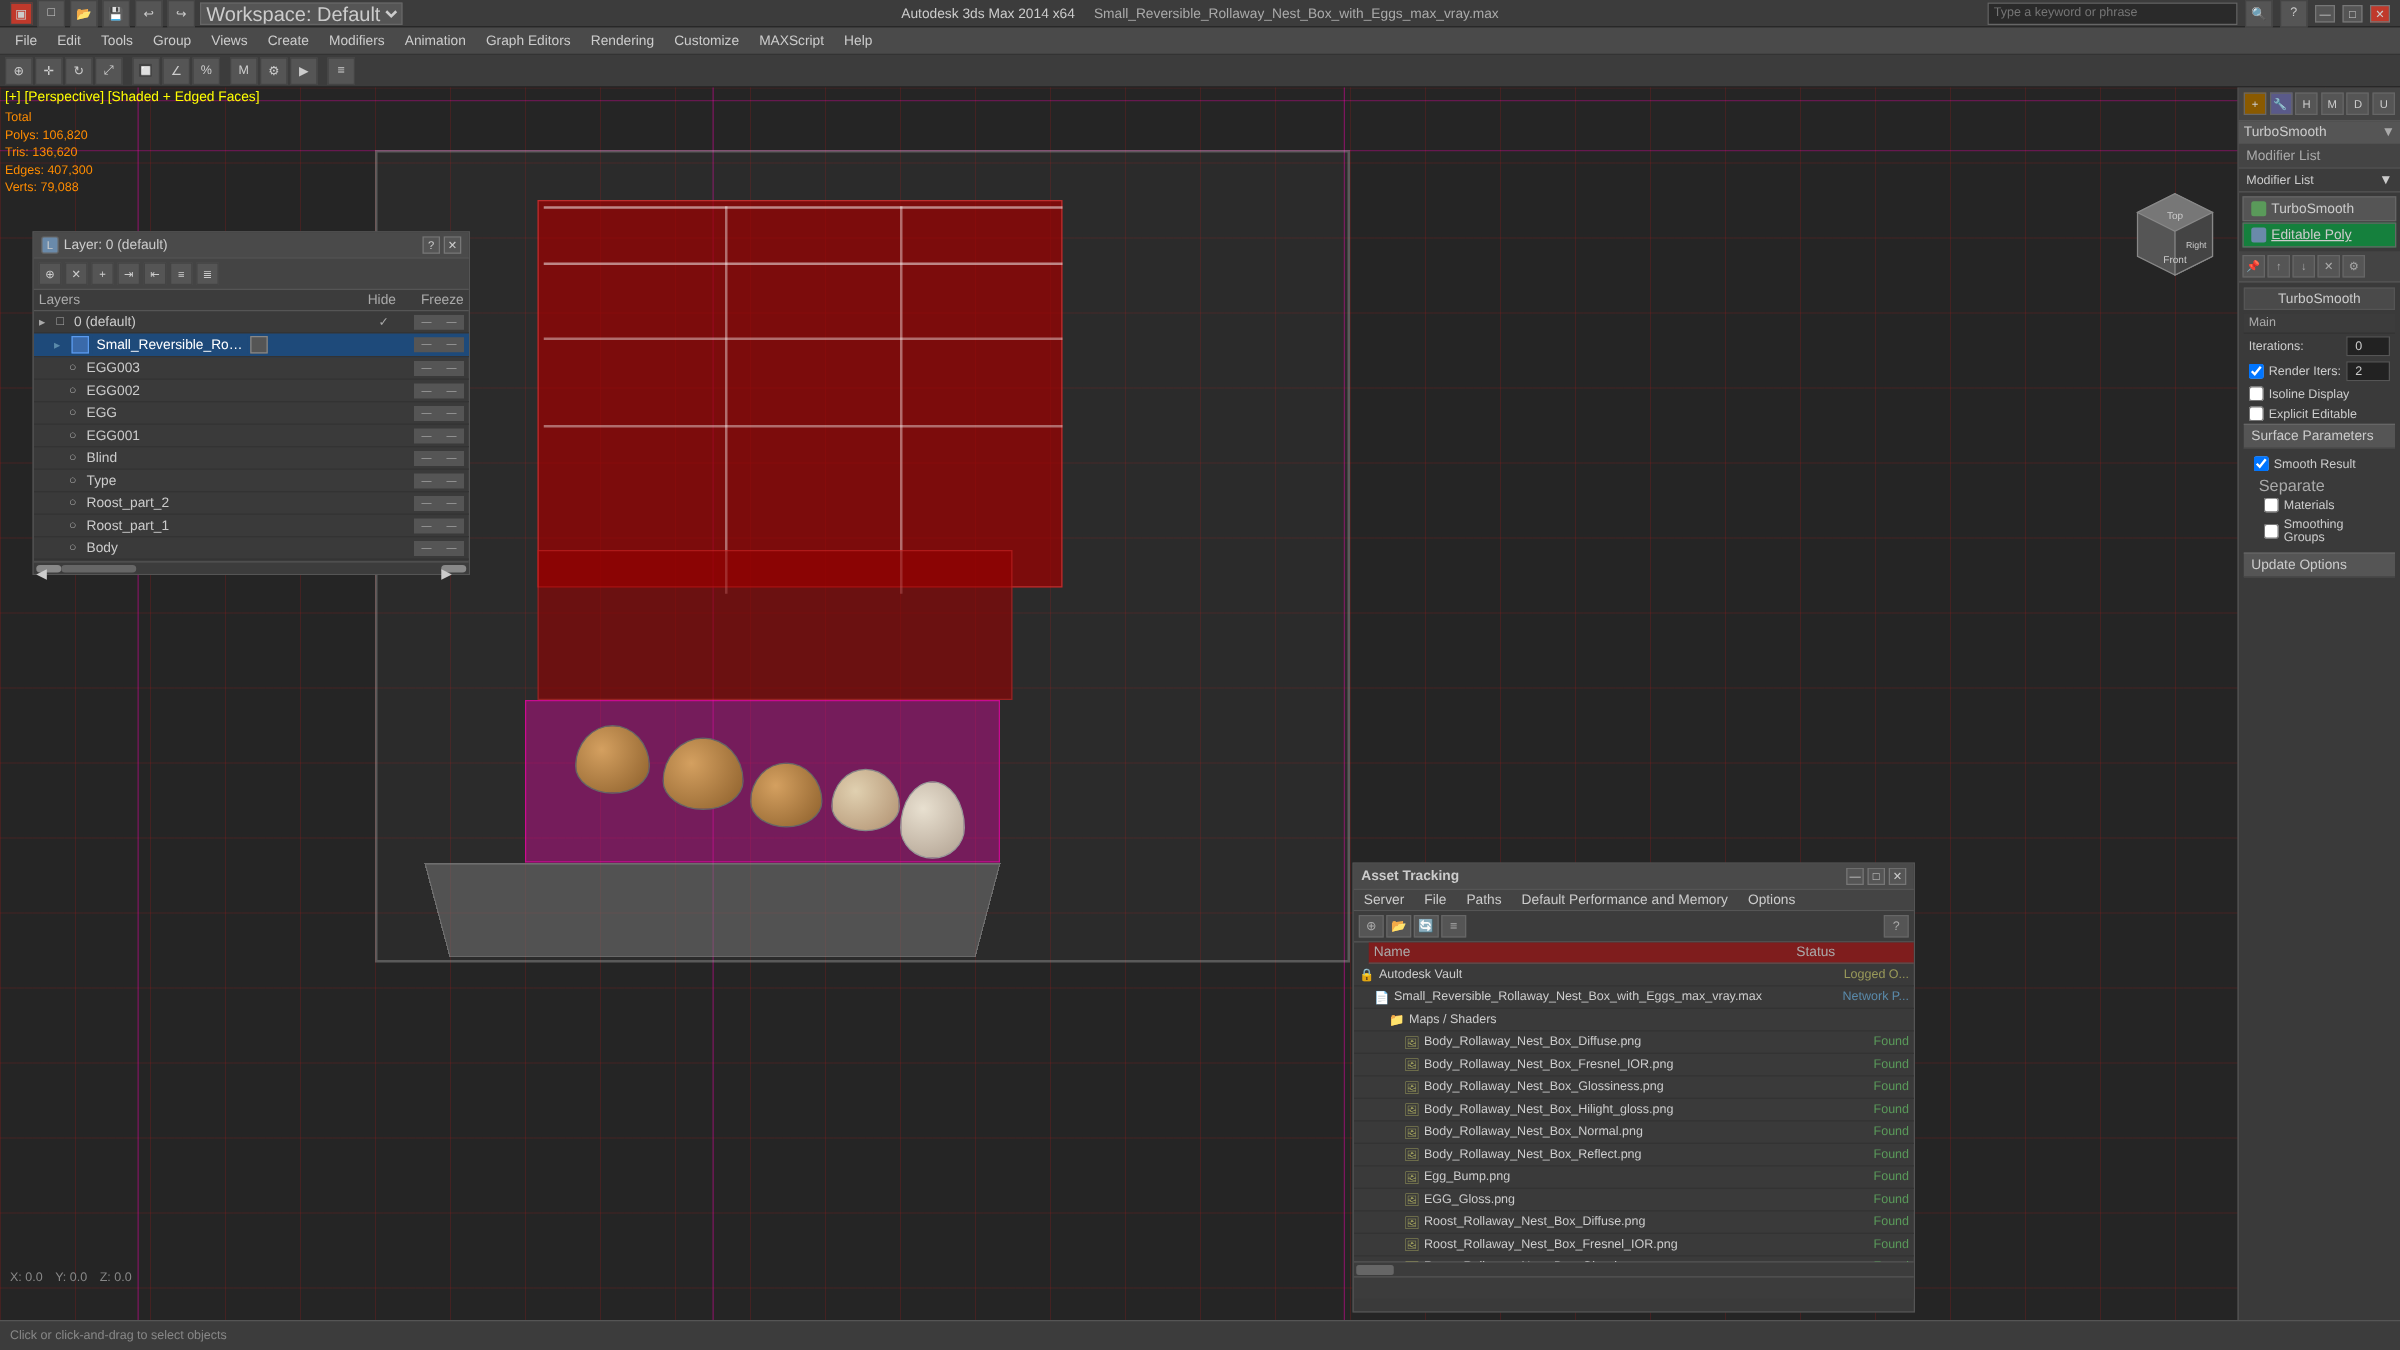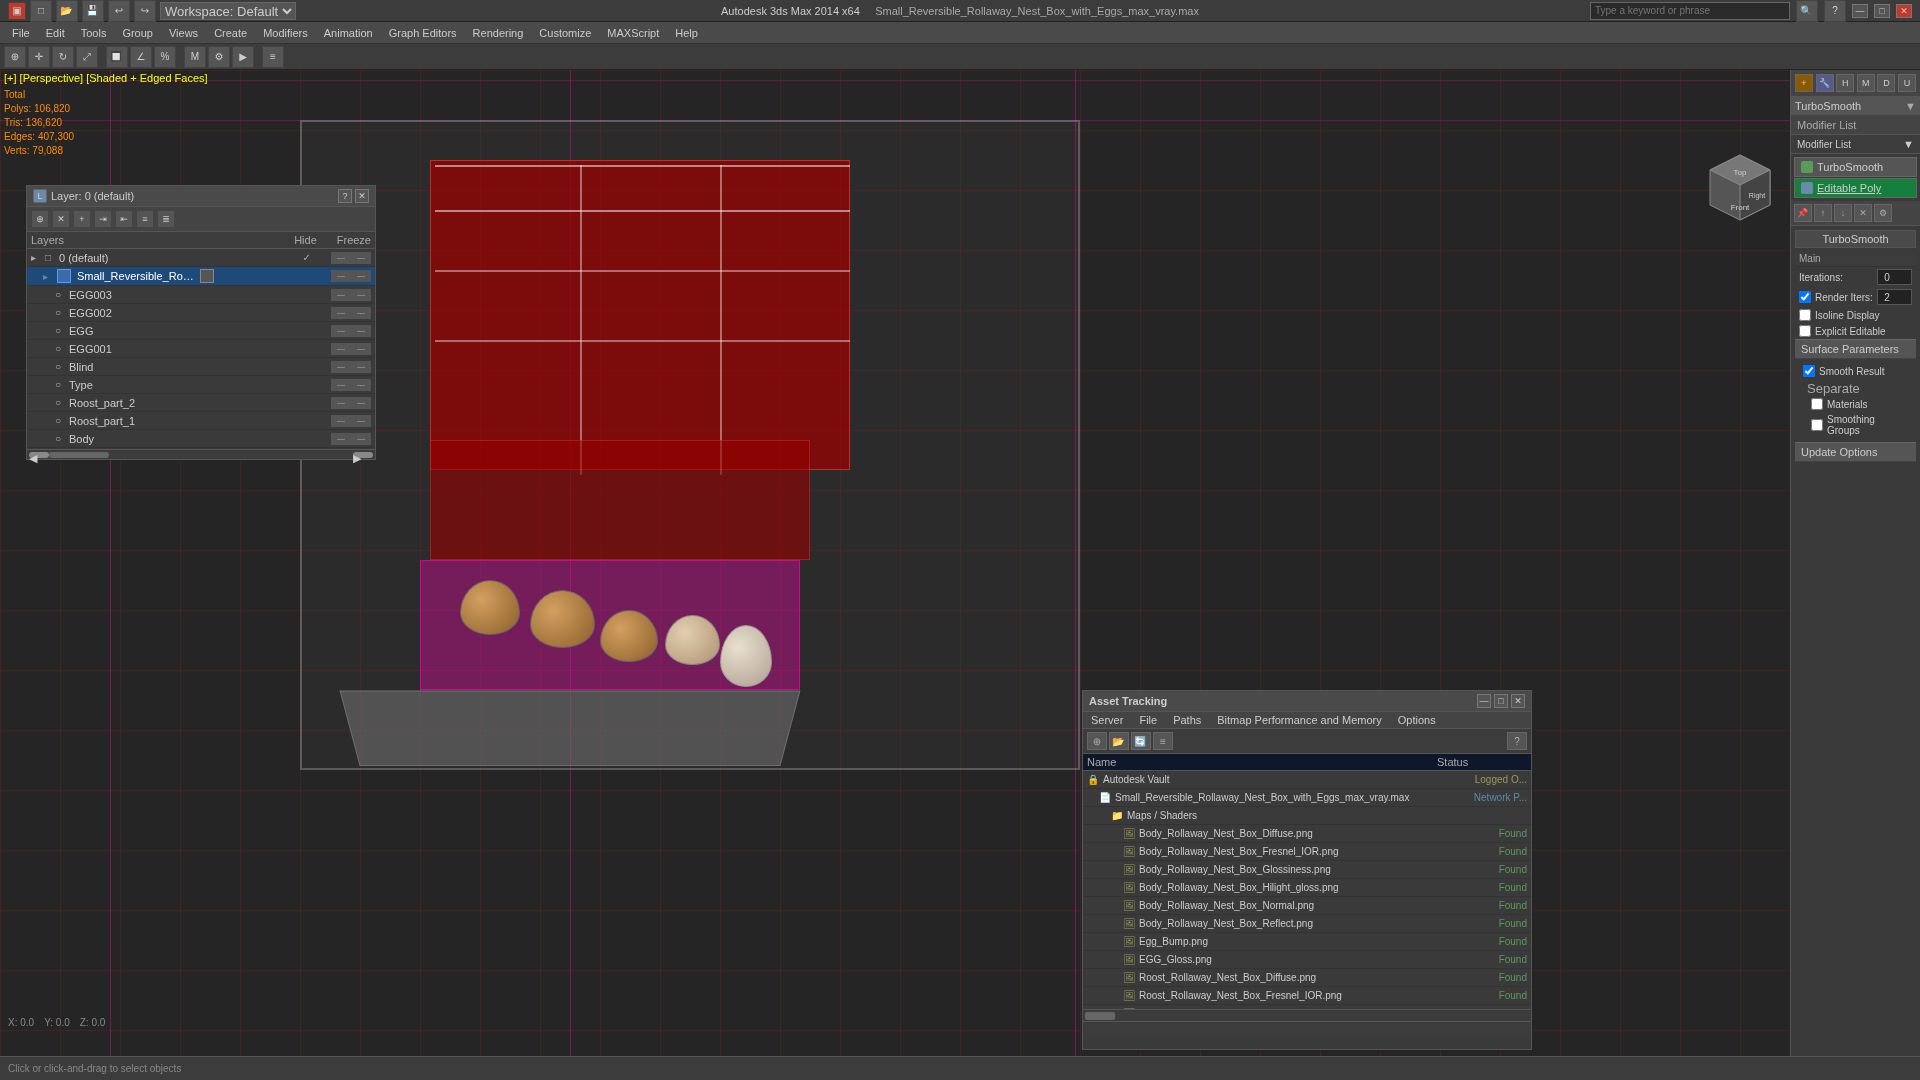--- a/index.html
+++ b/index.html
@@ -363,23 +363,24 @@
       display: flex;
       align-items: center;
       gap: 2px;
       padding: 3px 4px;
       background: #3c3c3c;
       border-bottom: 1px solid #555;
     }
     .at-tool { width: 20px; height: 18px; background: #555; border: 1px solid #666; cursor: pointer; display: flex; align-items: center; justify-content: center; font-size: 10px; color: #aaa; }
     #at-table-header {
       display: flex;
-      background: #0f172a;
+      background: #7f1d1d;
       border-bottom: 1px solid #555;
       padding: 2px 4px;
+      margin-left: 12px;
     }
     .at-col-name { flex: 1; color: #aaa; font-size: 11px; }
     .at-col-status { width: 90px; color: #aaa; font-size: 11px; }
     #at-content {
       overflow-y: auto;
       height: calc(100% - 120px);
     }
     .at-row {
       display: flex;
       align-items: center;
@@ -451,21 +452,21 @@
 <body>
 
 <div id="title-bar">
   <div class="left-controls">
     <div class="toolbar-btn" style="background:#c0392b;width:18px;height:18px;">▣</div>
     <div class="toolbar-btn">□</div>
     <div class="toolbar-btn">📂</div>
     <div class="toolbar-btn">💾</div>
     <div class="toolbar-btn">↩</div>
     <div class="toolbar-btn">↪</div>
-    <select style="height:18px;background:#555;color:#ccc;border:1px solid #666;font-size:13px;">
+    <select style="height:18px;background:#555;color:#ccc;border:1px solid #666;font-size:16px;">
       <option>Workspace: Default</option>
     </select>
   </div>
   <span class="title-text">
     <span>Autodesk 3ds Max 2014 x64</span>&nbsp;&nbsp;&nbsp;&nbsp;
     <span style="color:#aaa;">Small_Reversible_Rollaway_Nest_Box_with_Eggs_max_vray.max</span>
   </span>
   <div class="right-controls">
     <input class="toolbar-search" type="text" placeholder="Type a keyword or phrase" style="">
     <div class="toolbar-btn">🔍</div>
@@ -789,21 +790,21 @@
     <div style="display:flex;gap:3px;">
       <div class="small-btn">—</div>
       <div class="small-btn">□</div>
       <div class="small-btn close">✕</div>
     </div>
   </div>
   <div id="at-menu">
     <div class="at-menu-item">Server</div>
     <div class="at-menu-item">File</div>
     <div class="at-menu-item">Paths</div>
-    <div class="at-menu-item">Bitmap Performance and Memory</div>
+    <div class="at-menu-item">Default Performance and Memory</div>
     <div class="at-menu-item">Options</div>
   </div>
   <div id="at-toolbar">
     <div class="at-tool">⊕</div>
     <div class="at-tool">📂</div>
     <div class="at-tool">🔄</div>
     <div class="at-tool">≡</div>
     <div style="flex:1;"></div>
     <div class="at-tool">?</div>
   </div>

